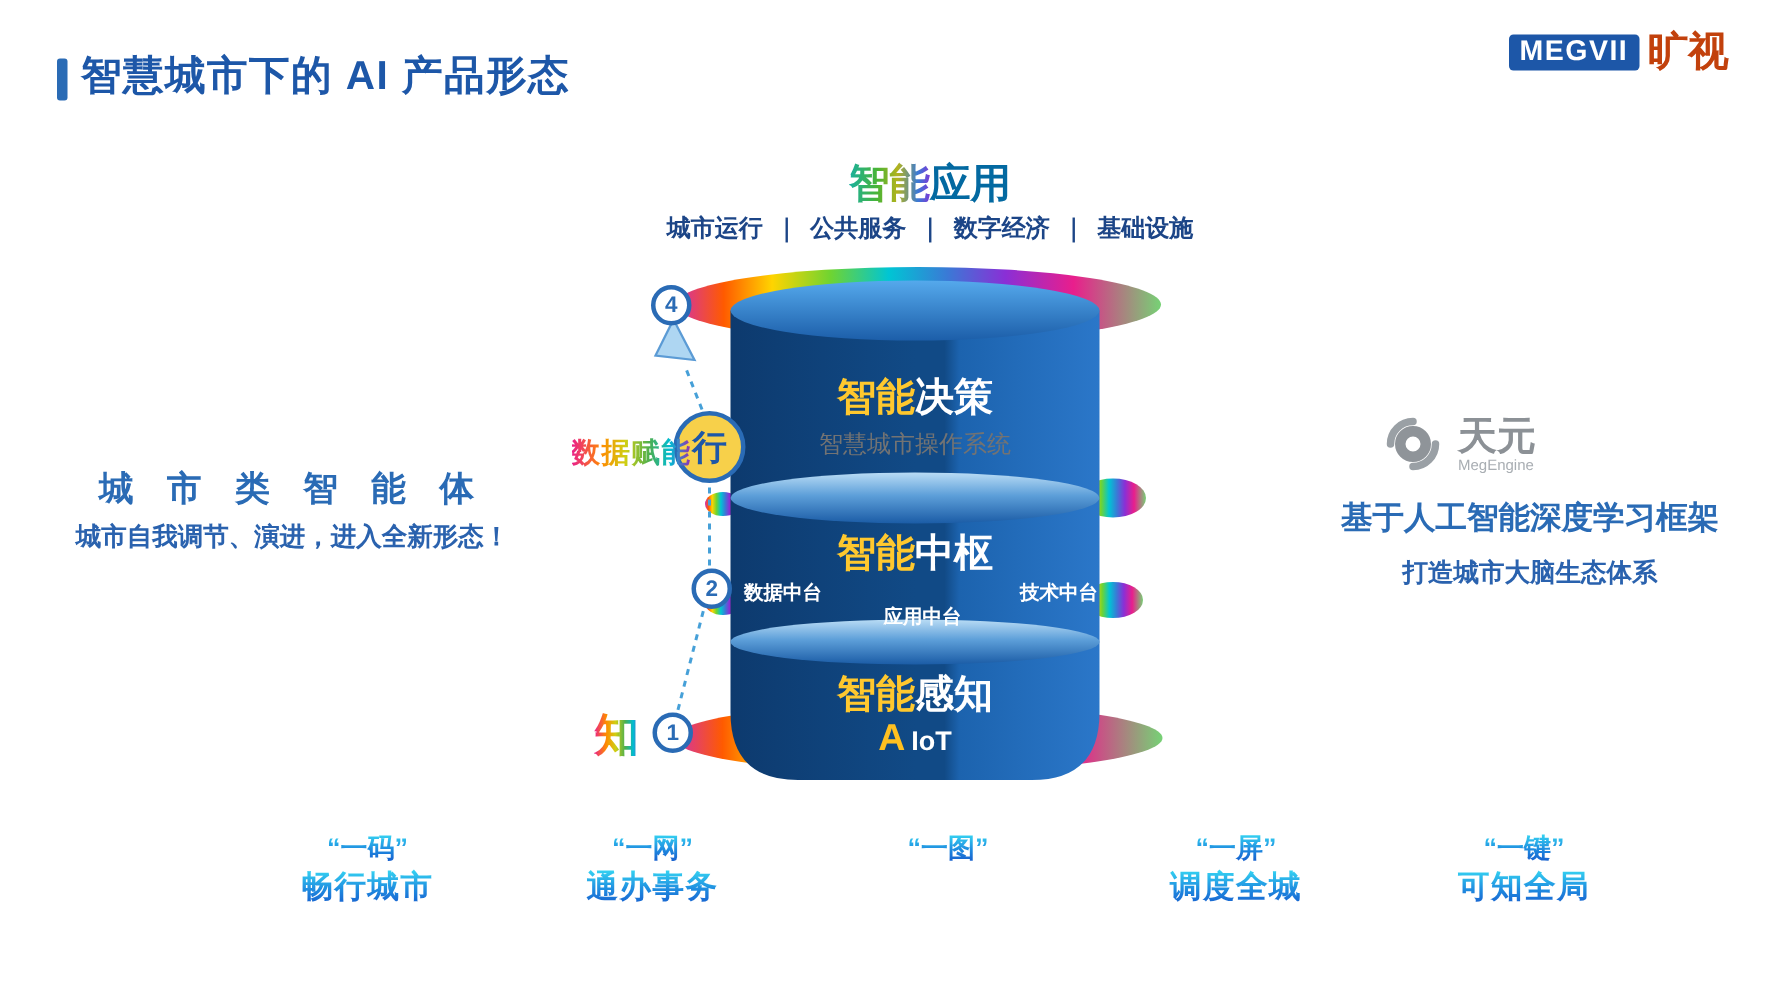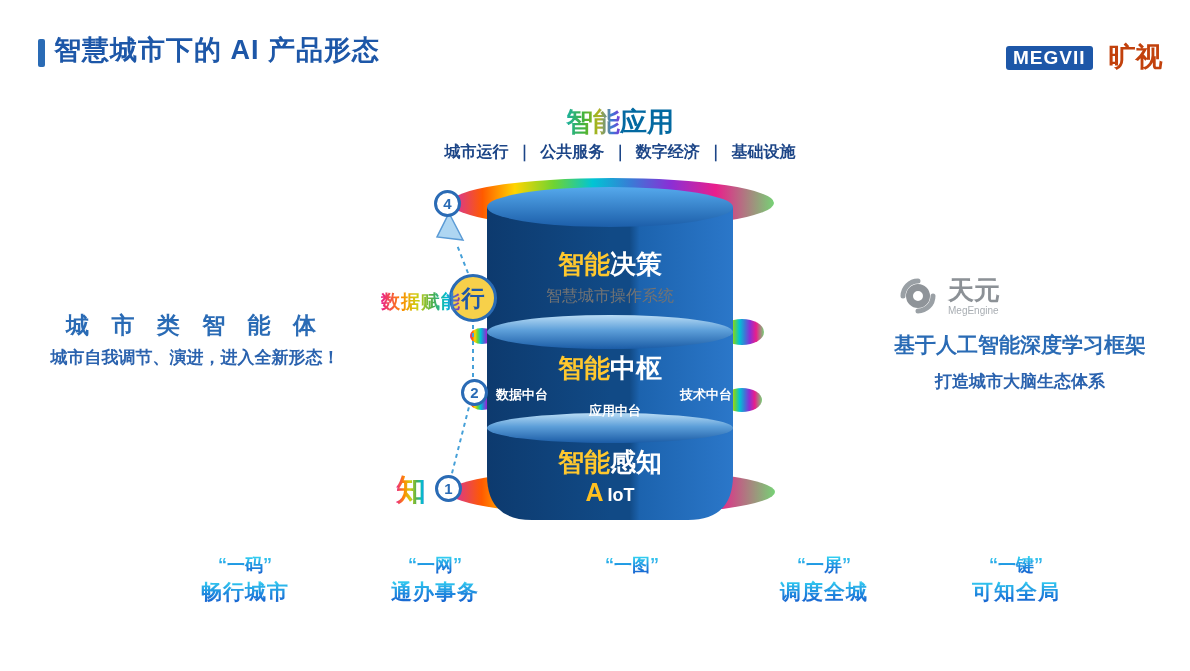--- a/index.html
+++ b/index.html
@@ -5,21 +5,21 @@
   html,body{margin:0;padding:0;background:#fff;}
   .slide{
     position:relative;width:1190px;height:671px;background:#ffffff;overflow:hidden;
     font-family:"Liberation Sans","DejaVu Sans",sans-serif;
   }
   .abs{position:absolute;}
 
   
   .title-bar{left:38px;top:39px;width:7px;height:28px;background:#2a6bb5;border-radius:2px;}
   .page-title{left:54px;top:32px;font-size:27px;font-weight:bold;color:#1d57a8;letter-spacing:1px;white-space:nowrap;}
-  .brand{left:1006px;top:44px;display:flex;align-items:center;gap:16px;}
+  .brand{left:1006px;top:21px;display:flex;align-items:center;gap:6px;}
   .brand-box{background:#1d57a8;color:#fff;font-weight:bold;font-size:19px;letter-spacing:1px;
     padding:2px 7px 3px 7px;border-radius:3px;line-height:1;}
   .brand-cn{color:#c2410c;font-weight:bold;font-size:27px;line-height:1;}
 
   
   .gt{font-weight:bold;}
   .gt-green{color:#3aa53a;background-image:linear-gradient(90deg,#19b0a0,#49b435 35%,#b3b31c 60%,#3a7ad6 85%,#7a3ad6);}
   .gt-rainbow{color:#c2389b;background-image:linear-gradient(90deg,#e91e8c,#ff8a00 25%,#cfcf12 45%,#4caf50 65%,#00bcd4 82%,#9c27b0);}
   .gt-cyanblue{color:#1565d8;background-image:linear-gradient(180deg,#35d4f2 10%,#1e89df 55%,#1550c8);}
   @supports ((-webkit-background-clip:text) or (background-clip:text)){
@@ -31,21 +31,21 @@
   .apps-title .rest{color:#0369a1;}
   .apps-cats{left:380px;top:142px;width:480px;text-align:center;font-size:16px;font-weight:bold;
     color:#1c4587;white-space:nowrap;}
   .apps-cats .sep{margin:0 8px;color:#1c4587;}
 
   
   .left-title{left:30px;top:310px;width:330px;text-align:center;font-size:23px;font-weight:bold;
     color:#2a6bb5;letter-spacing:8px;white-space:nowrap;}
   .left-sub{left:20px;top:346px;width:350px;text-align:center;font-size:17px;font-weight:bold;
     color:#2a62ae;white-space:nowrap;}
-  .tianyuan-row{left:896px;top:274px;width:180px;display:flex;align-items:center;gap:8px;}
+  .tianyuan-row{left:920px;top:274px;width:180px;display:flex;align-items:center;gap:8px;}
   .tianyuan-name{font-size:26px;color:#8c9196;font-weight:bold;line-height:1;}
   .tianyuan-sub{font-size:10px;color:#a9aeb3;margin-top:2px;}
   .right-line1{left:850px;top:331px;width:340px;text-align:center;font-size:21px;font-weight:bold;
     color:#2a6bb5;white-space:nowrap;}
   .right-line2{left:850px;top:370px;width:340px;text-align:center;font-size:17px;font-weight:bold;
     color:#2a62ae;white-space:nowrap;}
 
   
   .cyl-text{left:487px;width:246px;text-align:center;white-space:nowrap;}
   .layer-title{font-size:26px;font-weight:bold;color:#ffffff;}

